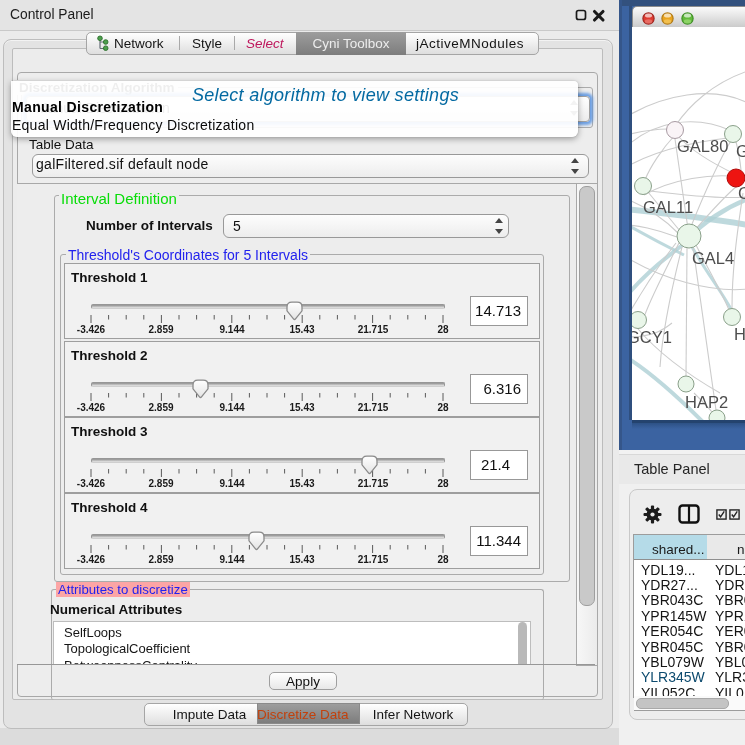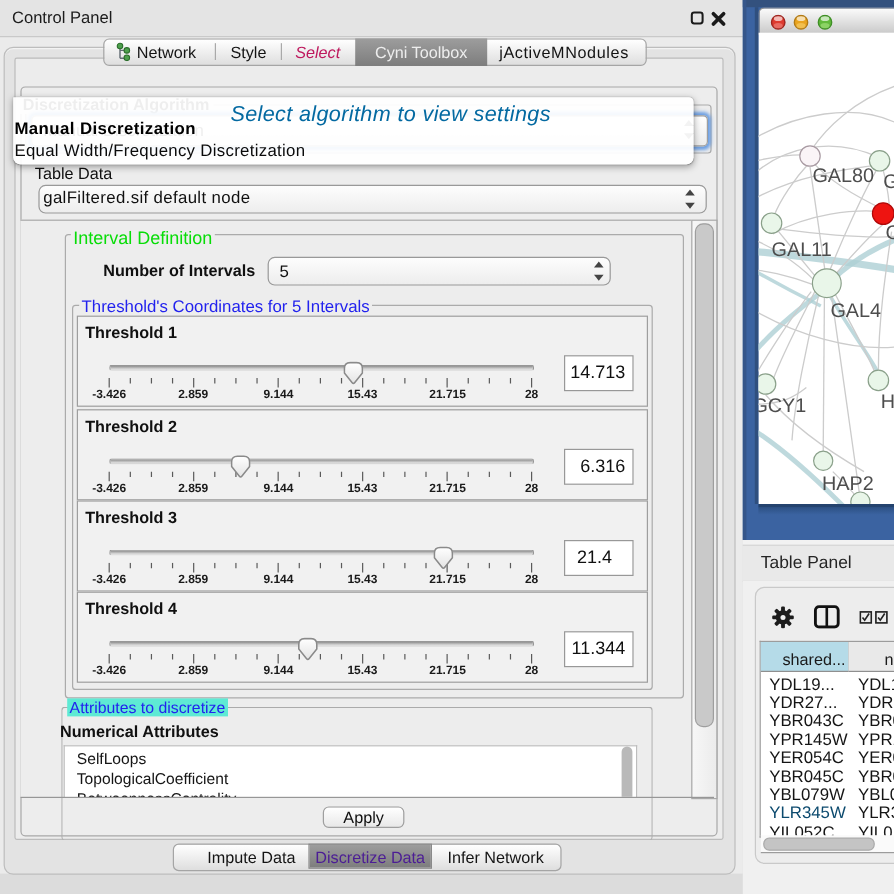--- a/index.html
+++ b/index.html
@@ -201,35 +201,35 @@
 <div class="ab" style="left:302px;top:554px;font-size:10px;font-weight:bold;color:#1a1a1a;transform:translateX(-50%);">15.43</div>
 <div class="ab" style="left:373px;top:554px;font-size:10px;font-weight:bold;color:#1a1a1a;transform:translateX(-50%);">21.715</div>
 <div class="ab" style="left:443px;top:554px;font-size:10px;font-weight:bold;color:#1a1a1a;transform:translateX(-50%);">28</div>
 <svg class="ab" style="left:247.9px;top:530.5px" width="17" height="20" viewBox="0 0 17 20">
     <defs></defs>
     <path d="M1 6 Q1 1.2 5.8 1.2 L11.2 1.2 Q16 1.2 16 6 L16 9.8 L9.5 17.9 Q8.5 19.1 7.5 17.9 L1 9.8 Z" fill="url(#tg)" stroke="#8a8a8a" stroke-width="1.3"></path>
   </svg>
 <div class="ab" style="left:470px;top:526px;width:56px;height:28px;background:#ffffff;border:1px solid #989898;"></div>
 <div class="ab" style="left:470px;top:532px;width:51px;font-size:15px;color:#101010;text-align:right;">11.344</div>
 <div class="ab" style="left:51px;top:589px;width:491px;height:110px;border:1px solid #ababab;border-radius:3px;border-bottom:none;"></div>
-<div class="ab" style="left:56px;top:582px;font-size:13.2px;color:#2222ee;background:#5eead4;padding:0 2px;">Attributes to discretize</div>
+<div class="ab" style="left:56px;top:582px;font-size:13.2px;color:#2222ee;background:#fca5a5;padding:0 2px;">Attributes to discretize</div>
 <div class="ab" style="left:50px;top:602px;font-size:13.5px;font-weight:bold;color:#101010;">Numerical Attributes</div>
 <div class="ab" style="left:53px;top:621px;width:476px;height:43px;background:#ffffff;border:1px solid #bdbdbd;border-bottom:none;overflow:hidden;">
     <div class="ab" style="left:10px;top:3px;font-size:13px;color:#151515;">SelfLoops</div>
     <div class="ab" style="left:10px;top:19px;font-size:13px;color:#151515;">TopologicalCoefficient</div>
     <div class="ab" style="left:10px;top:35.5px;font-size:13px;color:#151515;">BetweennessCentrality</div>
   </div>
 <div class="ab" style="left:518px;top:622px;width:9px;height:42px;background:#b9b9b9;border-radius:5px 5px 0 0;"></div>
 <div class="ab" style="left:17px;top:664px;width:578px;height:1px;background:#979797;"></div>
 <div class="ab" style="left:269px;top:672px;width:66px;height:16px;background:linear-gradient(#ffffff,#e8e8e8);border:1px solid #9f9f9f;border-radius:5px;"></div>
 <div class="ab" style="left:269px;top:673.5px;width:68px;text-align:center;font-size:13.5px;color:#101010;">Apply</div>
 <div class="ab" style="left:144px;top:703px;width:322px;height:21px;background:linear-gradient(#ffffff,#dedede);border:1px solid #a5a5a5;border-radius:5px;"></div>
 <div class="ab" style="left:153px;top:707px;width:113px;text-align:center;font-size:13.5px;color:#141414;">Impute Data</div>
 <div class="ab" style="left:257px;top:703px;width:103px;height:21px;background:linear-gradient(#9d9d9d,#7d7d7d);border:1px solid #8a8a8a;box-sizing:border-box;"></div>
-<div class="ab" style="left:257px;top:707px;width:103px;text-align:center;font-size:13.5px;color:#4c1d95;">Discretize Data</div>
+<div class="ab" style="left:257px;top:707px;width:103px;font-size:13.5px;color:#c2410c;">Discretize Data</div>
 <div class="ab" style="left:360px;top:707px;width:106px;text-align:center;font-size:13.5px;color:#141414;">Infer Network</div>
 <div class="ab" style="left:86px;top:32px;width:451px;height:21px;background:linear-gradient(#ffffff,#dedede);border:1px solid #a5a5a5;border-radius:5px;"></div>
 <div class="ab" style="left:296px;top:32px;width:110px;height:23px;background:linear-gradient(#9d9d9d,#7d7d7d);box-sizing:border-box;"></div>
 <svg class="ab" style="left:96px;top:35px" width="15" height="16" viewBox="0 0 15 16">
     <path d="M4 4 L4 13.5 M4 7 L9.5 7 M4 13.5 L9.5 13.5" stroke="#636c74" stroke-width="1.2" fill="none"></path>
     <circle cx="4" cy="3.3" r="2.3" fill="#4da04d" stroke="#2c6e2c" stroke-width="0.9"></circle>
     <circle cx="9.7" cy="7" r="2.3" fill="#4da04d" stroke="#2c6e2c" stroke-width="0.9"></circle>
     <circle cx="9.7" cy="13.2" r="2.3" fill="#4da04d" stroke="#2c6e2c" stroke-width="0.9"></circle>
   </svg>
 <div class="ab" style="left:114px;top:36px;font-size:13.5px;color:#141414;">Network</div>

